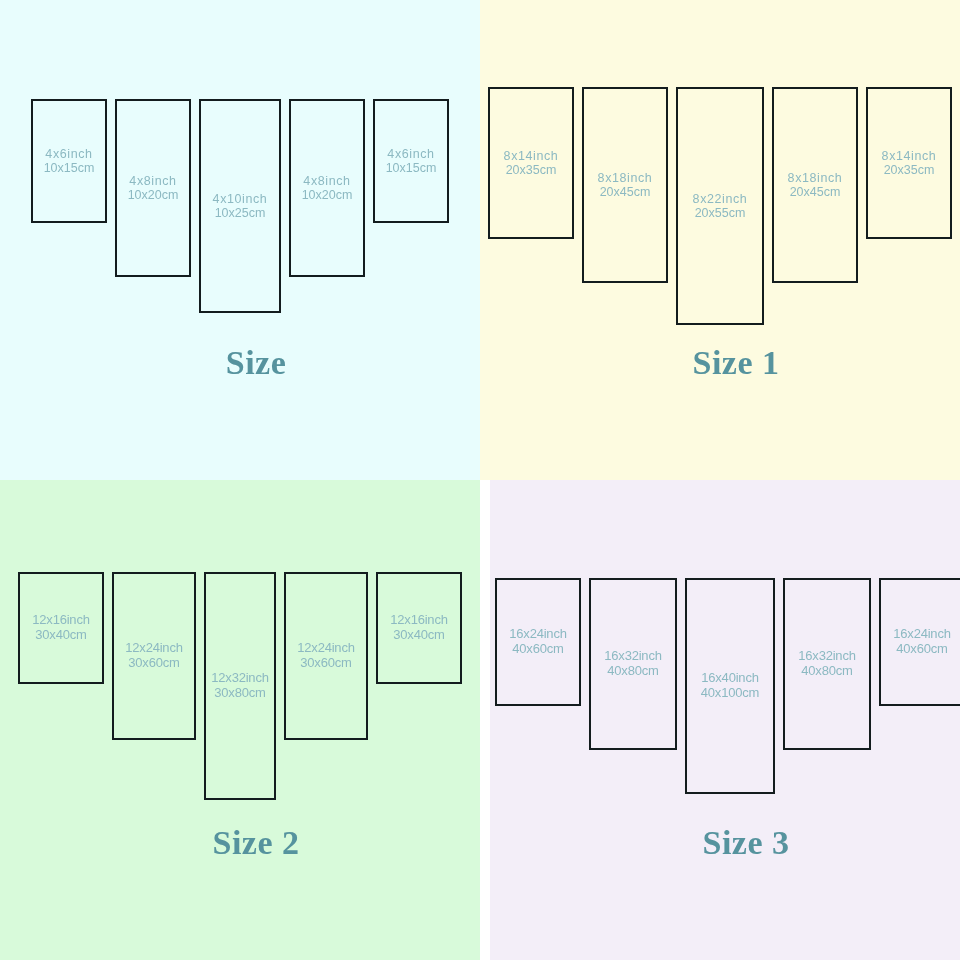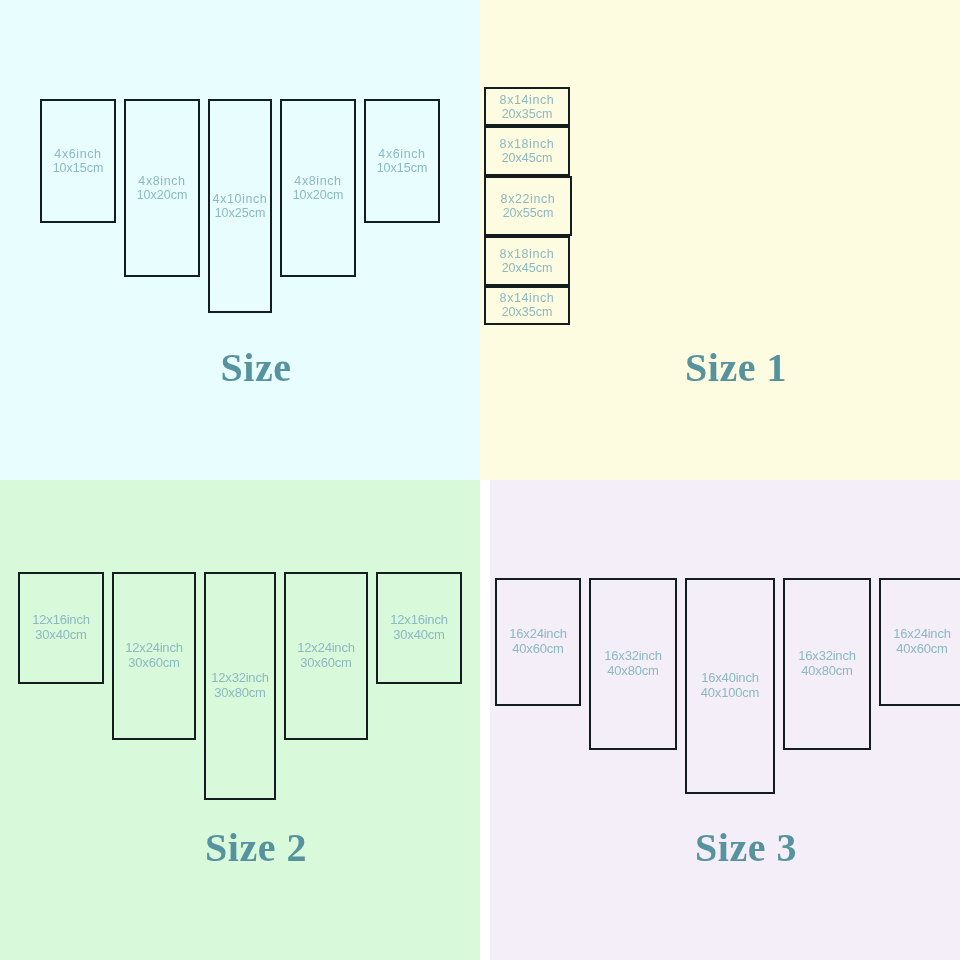--- a/index.html
+++ b/index.html
@@ -45,21 +45,21 @@
   .sp .plabel{letter-spacing:0.6px;font-size:12.5px;}
   .sp .plabel .l2{letter-spacing:0px;}
   
   .tg .plabel{letter-spacing:-0.2px;font-size:13px;}
 
   .title{
     position:absolute;left:0;right:0;
     text-align:center;
     font-family:"Liberation Serif", serif;
     font-weight:bold;
-    font-size:40px;
+    font-size:34px;
     color:#56939e;
     letter-spacing:0.5px;
     padding-left:32px;
   }
 </style>
 </head>
 <body>
 
 <div id="sheet">
     <div class="quad" style="background: rgb(232, 253, 253);">
@@ -69,21 +69,21 @@
             <span class="l1">4x6inch</span>
             <span class="l2">10x15cm</span>
           </div>
         </div>
         <div class="panel" style="width: 76px; height: 178px;">
           <div class="plabel">
             <span class="l1">4x8inch</span>
             <span class="l2">10x20cm</span>
           </div>
         </div>
-        <div class="panel" style="width: 64px; height: 214px;">
+        <div class="panel" style="width: 82px; height: 214px;">
           <div class="plabel">
             <span class="l1">4x10inch</span>
             <span class="l2">10x25cm</span>
           </div>
         </div>
         <div class="panel" style="width: 76px; height: 178px;">
           <div class="plabel">
             <span class="l1">4x8inch</span>
             <span class="l2">10x20cm</span>
           </div>
@@ -91,21 +91,21 @@
         <div class="panel" style="width: 76px; height: 124px;">
           <div class="plabel">
             <span class="l1">4x6inch</span>
             <span class="l2">10x15cm</span>
           </div>
         </div>
       </div>
       <div class="title" style="top: 344px;">Size</div>
     </div>
     <div class="quad" style="background: rgb(253, 251, 224);">
-      <div class="cluster sp" style="height: 238px; top: 87px; flex-direction: column;">
+      <div class="cluster sp" style="height: 238px; top: 87px;">
         <div class="panel" style="width: 86px; height: 152px;">
           <div class="plabel">
             <span class="l1">8x14inch</span>
             <span class="l2">20x35cm</span>
           </div>
         </div>
         <div class="panel" style="width: 86px; height: 196px;">
           <div class="plabel">
             <span class="l1">8x18inch</span>
             <span class="l2">20x45cm</span>

